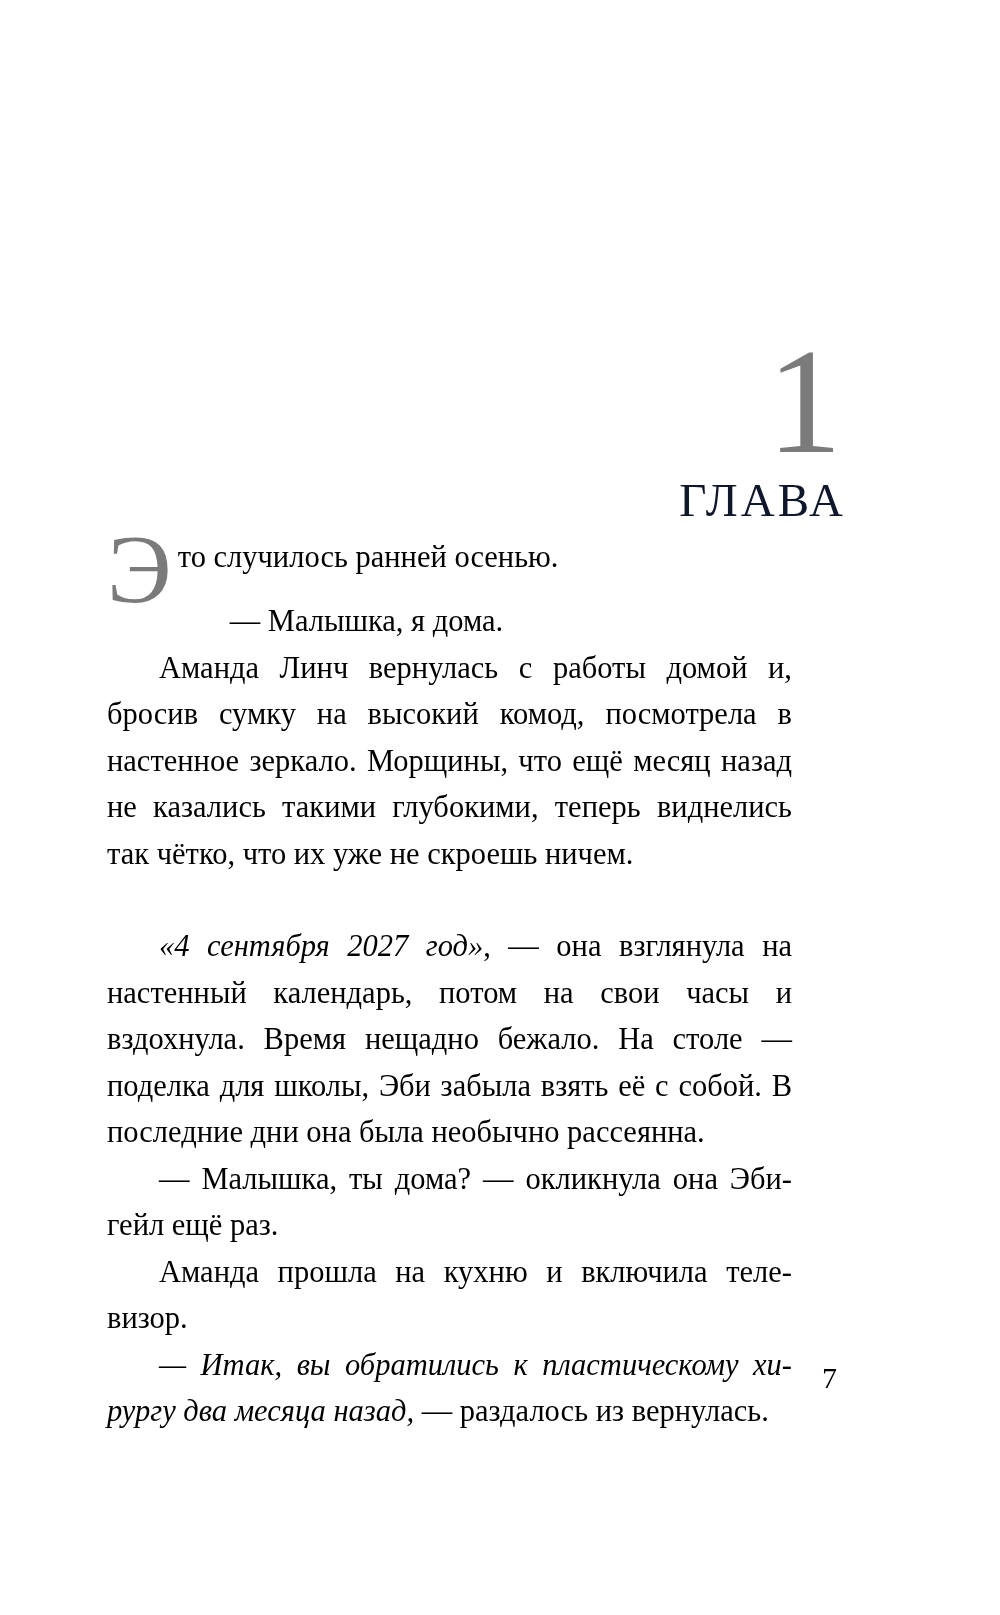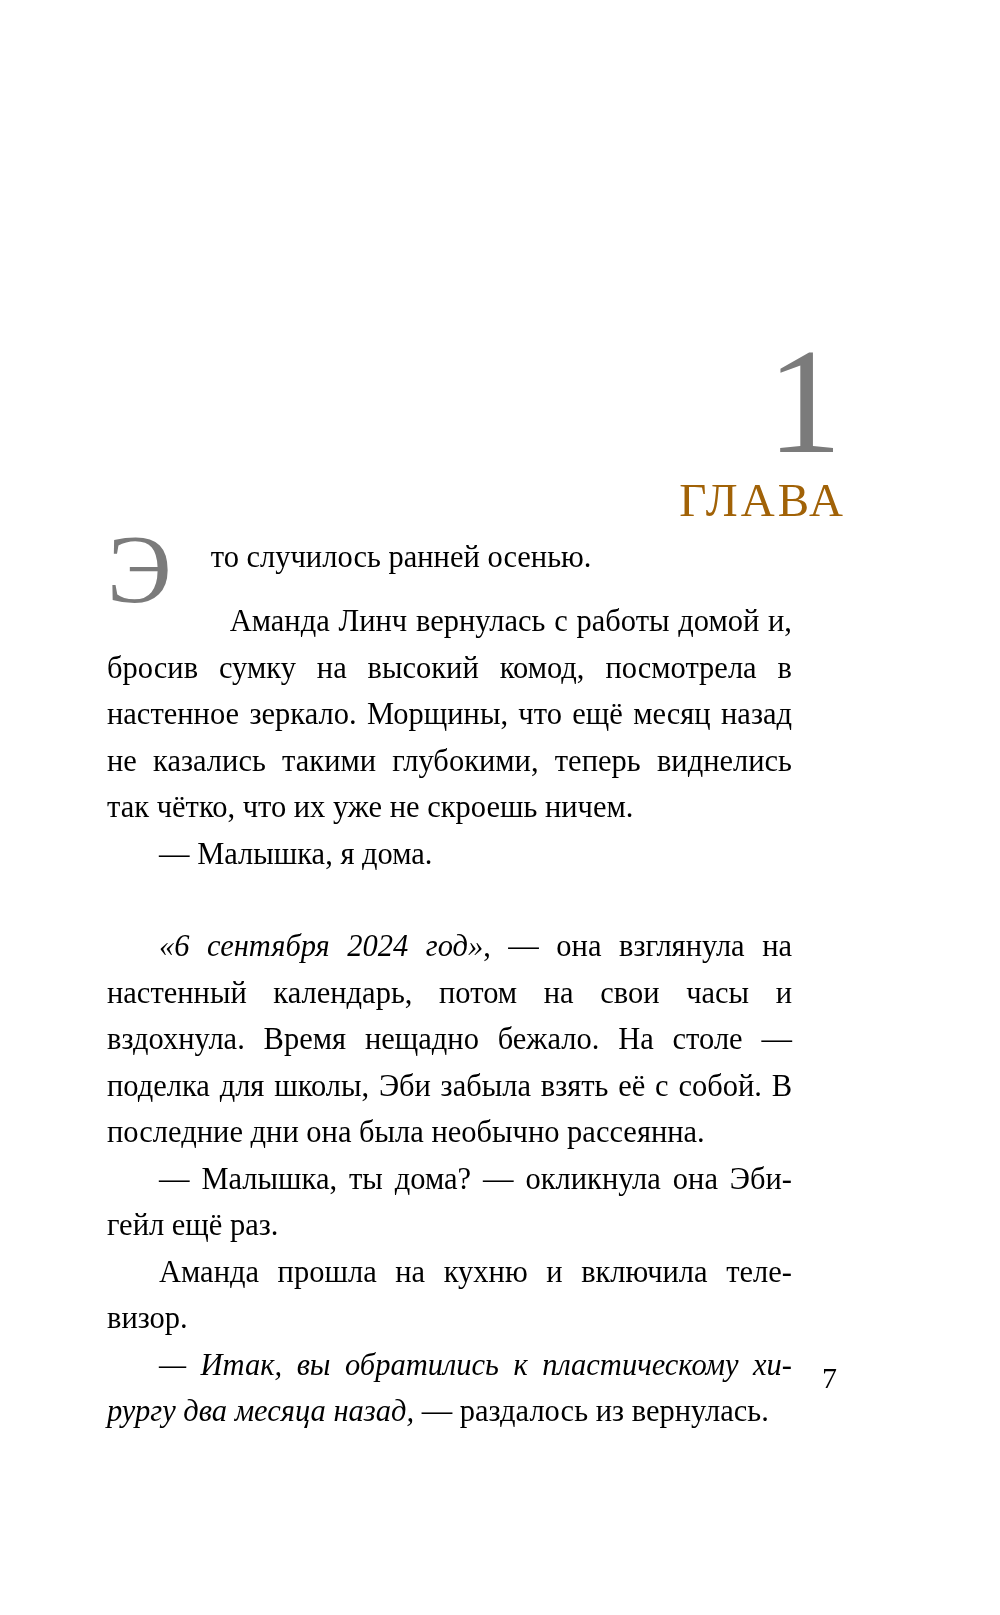--- a/index.html
+++ b/index.html
@@ -40,21 +40,21 @@
     letter-spacing: 0;
     display: block;
     margin: 0;
     padding-right: 6px;
   }
   .chapter-word {
     display: block;
     font-size: 47px;
     line-height: 1;
     letter-spacing: 3px;
-    color: #a16207;
+    color: #0f172a;
     margin-top: 14px;
     padding-right: 2px;
     white-space: nowrap;
   }
 
   
   .text-col {
     position: absolute;
     left: 107px;
     top: 534px;
@@ -84,21 +84,20 @@
     font-size: 98px;
     line-height: 0.64;
     font-weight: 400;
     padding: 0 4px 0 0;
     margin: 4px 2px 0 0;
     font-family: "Liberation Serif", "DejaVu Serif", serif;
   }
   .opening .after-cap {
     font-size: 30.5px;
     line-height: 46.5px;
-    margin-left: 33px;
   }
 
   .gap-small { height: 6px; }
   .gap-block { height: 46px; }
 
   em.ital {
     font-style: italic;
   }
 
   
@@ -123,31 +122,31 @@
 
   <div class="text-col">
 
     <p class="body no-indent opening">
       <span class="dropcap">Э</span><span class="after-cap">то случилось ранней осенью.</span>
     </p>
 
     <div class="gap-small"></div>
 
     <p class="body">
-      <span>Аманда Линч вернулась с работы домой и, бросив сумку на высокий комод, посмотрела в настенное зеркало. Морщины, что ещё ме­сяц назад не казались такими глубокими, те­перь виднелись так чётко, что их уже не скро­ешь ничем.</span>
+      <span>— Малышка, я дома.</span>
     </p>
 
     <p class="body">
-      <span>— Малышка, я дома.</span>
+      <span>Аманда Линч вернулась с работы домой и, бросив сумку на высокий комод, посмотрела в настенное зеркало. Морщины, что ещё ме­сяц назад не казались такими глубокими, те­перь виднелись так чётко, что их уже не скро­ешь ничем.</span>
     </p>
 
     <div class="gap-block"></div>
 
     <p class="body">
-      <em class="ital">«6 сентября 2024 год»</em><span>, — она взглянула на настенный календарь, потом на свои часы и вздохнула. Время нещадно бежало. На сто­ле — поделка для школы, Эби забыла взять её с собой. В последние дни она была необычно рассеянна.</span>
+      <em class="ital">«4 сентября 2027 год»</em><span>, — она взглянула на настенный календарь, потом на свои часы и вздохнула. Время нещадно бежало. На сто­ле — поделка для школы, Эби забыла взять её с собой. В последние дни она была необычно рассеянна.</span>
     </p>
 
     <p class="body">
       <span>— Малышка, ты дома? — окликнула она Эби­гейл ещё раз.</span>
     </p>
 
 
     <p class="body">
       <span>Аманда прошла на кухню и включила теле­визор.</span>
     </p>

